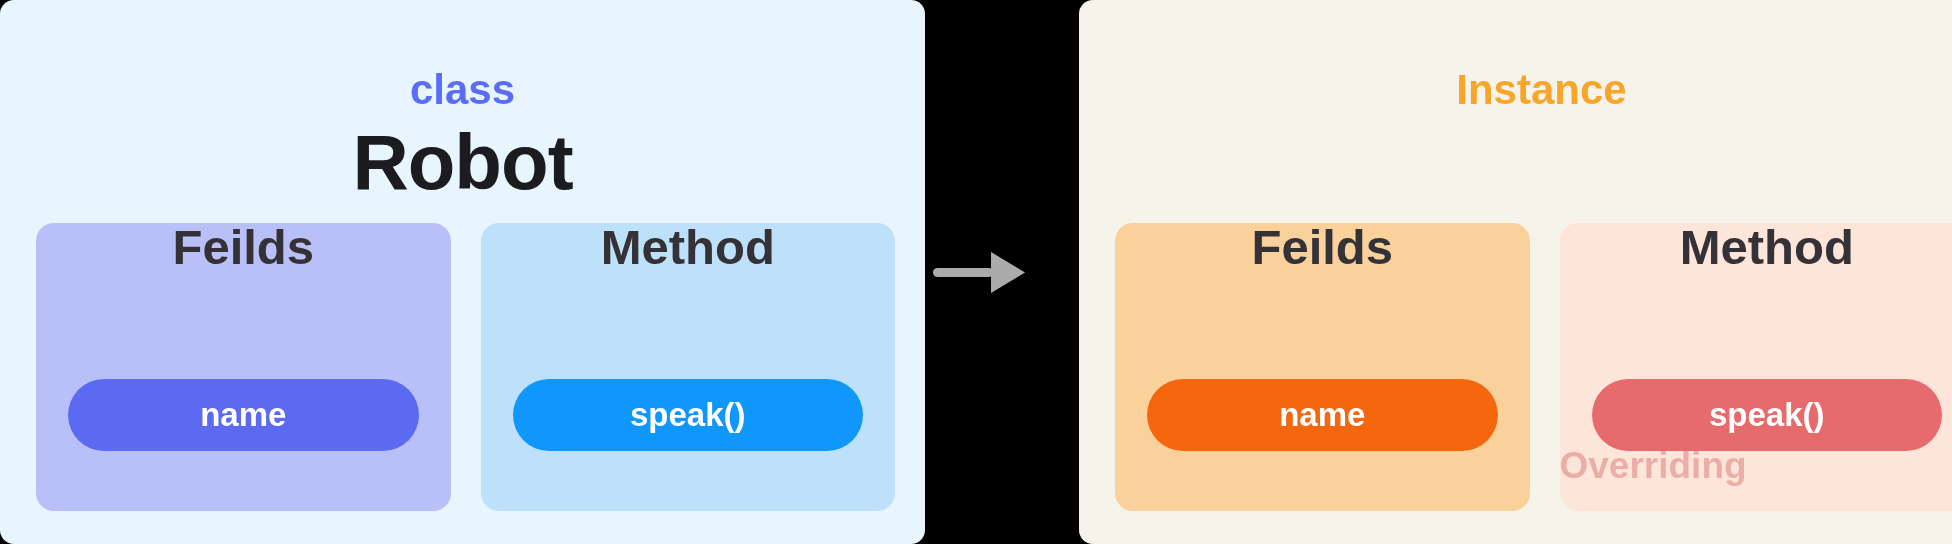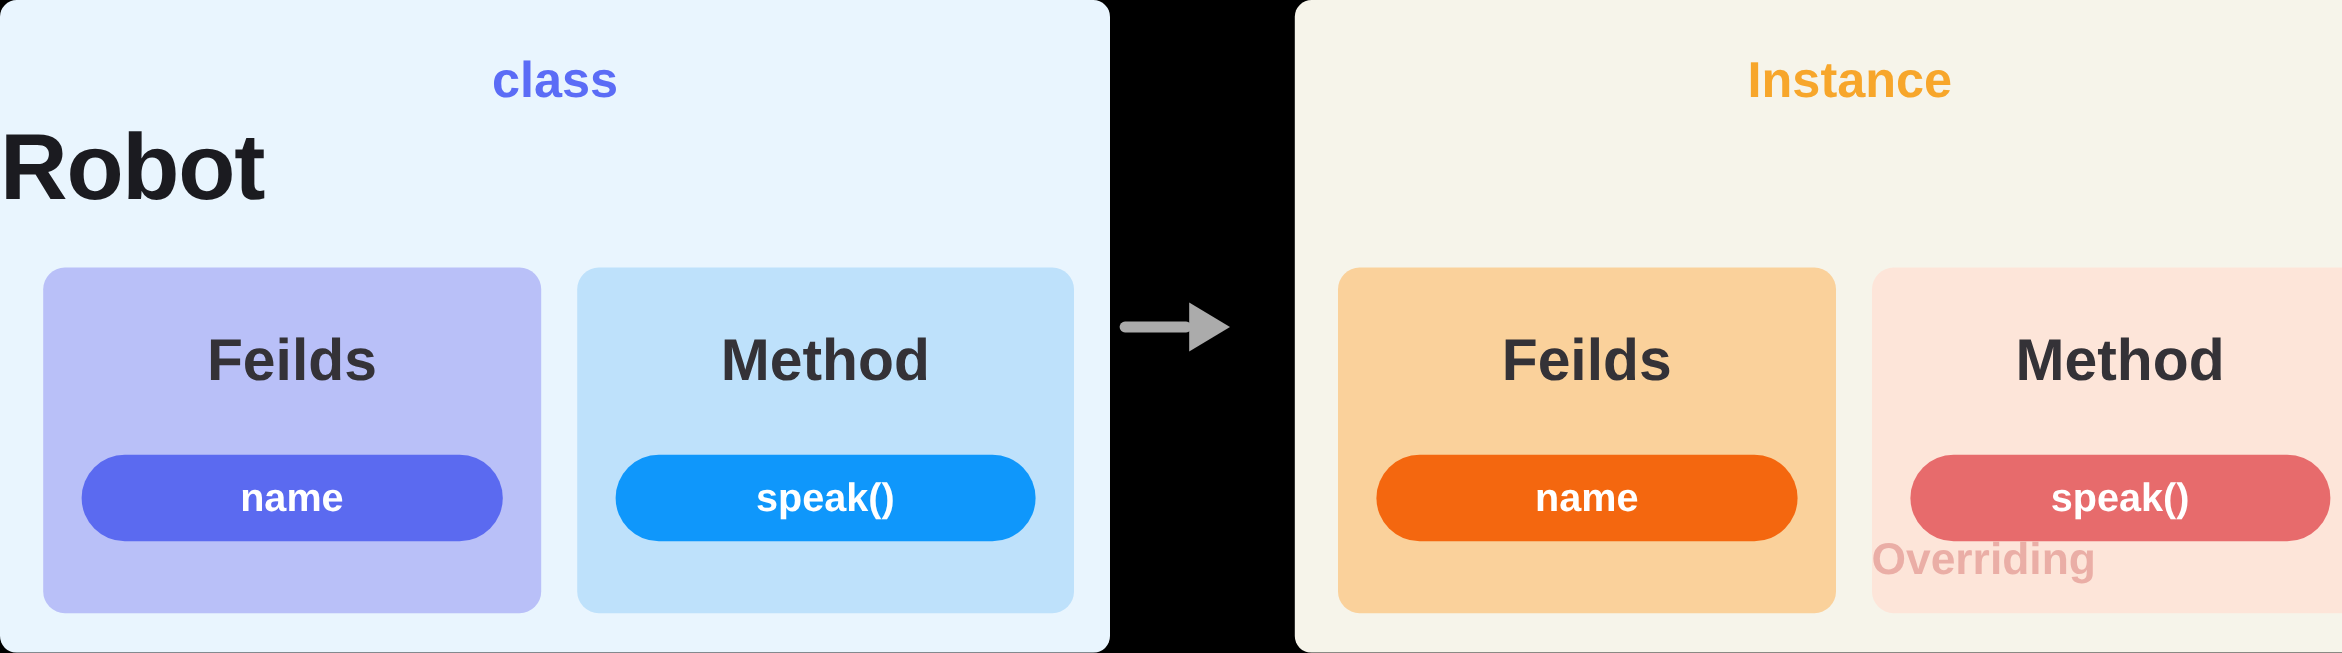--- a/index.html
+++ b/index.html
@@ -18,26 +18,27 @@
     border-radius: 14px;
   }
   .panel-class { left: 0; background: var(--class-panel-bg, #E9F5FE); }
   .panel-instance { left: 1079px; background: var(--instance-panel-bg, #F6F4EA); }
 
   .panel-label {
     text-align: center;
     font-weight: 700;
     font-size: 42px;
     line-height: 1;
-    padding-top: 46px;
+    padding-top: 69px;
   }
   .panel-class .panel-label { color: var(--class-label, #5B6CF6); }
   .panel-instance .panel-label { color: var(--instance-label, #F7A62B); }
 
   .panel-title {
+    text-align: center;
     font-weight: 800;
     font-size: 78px;
     letter-spacing: -1px;
     line-height: 1;
     margin-top: 12px;
     color: var(--title-text, #1B1B20);
   }
 
   .cards {
     position: absolute;
@@ -49,21 +50,20 @@
     gap: 30px;
   }
   .card { flex: 1; position: relative; border-radius: 18px; }
   .fields-left  { background: var(--fields-card-left-bg,  #B9C0F8); }
   .methods-left { background: var(--methods-card-left-bg, #BEE1FB); }
   .fields-right  { background: var(--fields-card-right-bg,  #FAD19B); }
   .methods-right { background: var(--methods-card-right-bg, #FDE5D9); }
 
   .card-heading {
     text-align: center;
-    margin-top: 54px;
     font-size: 49px;
     font-weight: 700;
     line-height: 1;
     color: var(--heading-text, #343237);
   }
 
   .pill {
     position: absolute;
     left: 32px;
     right: 32px;

